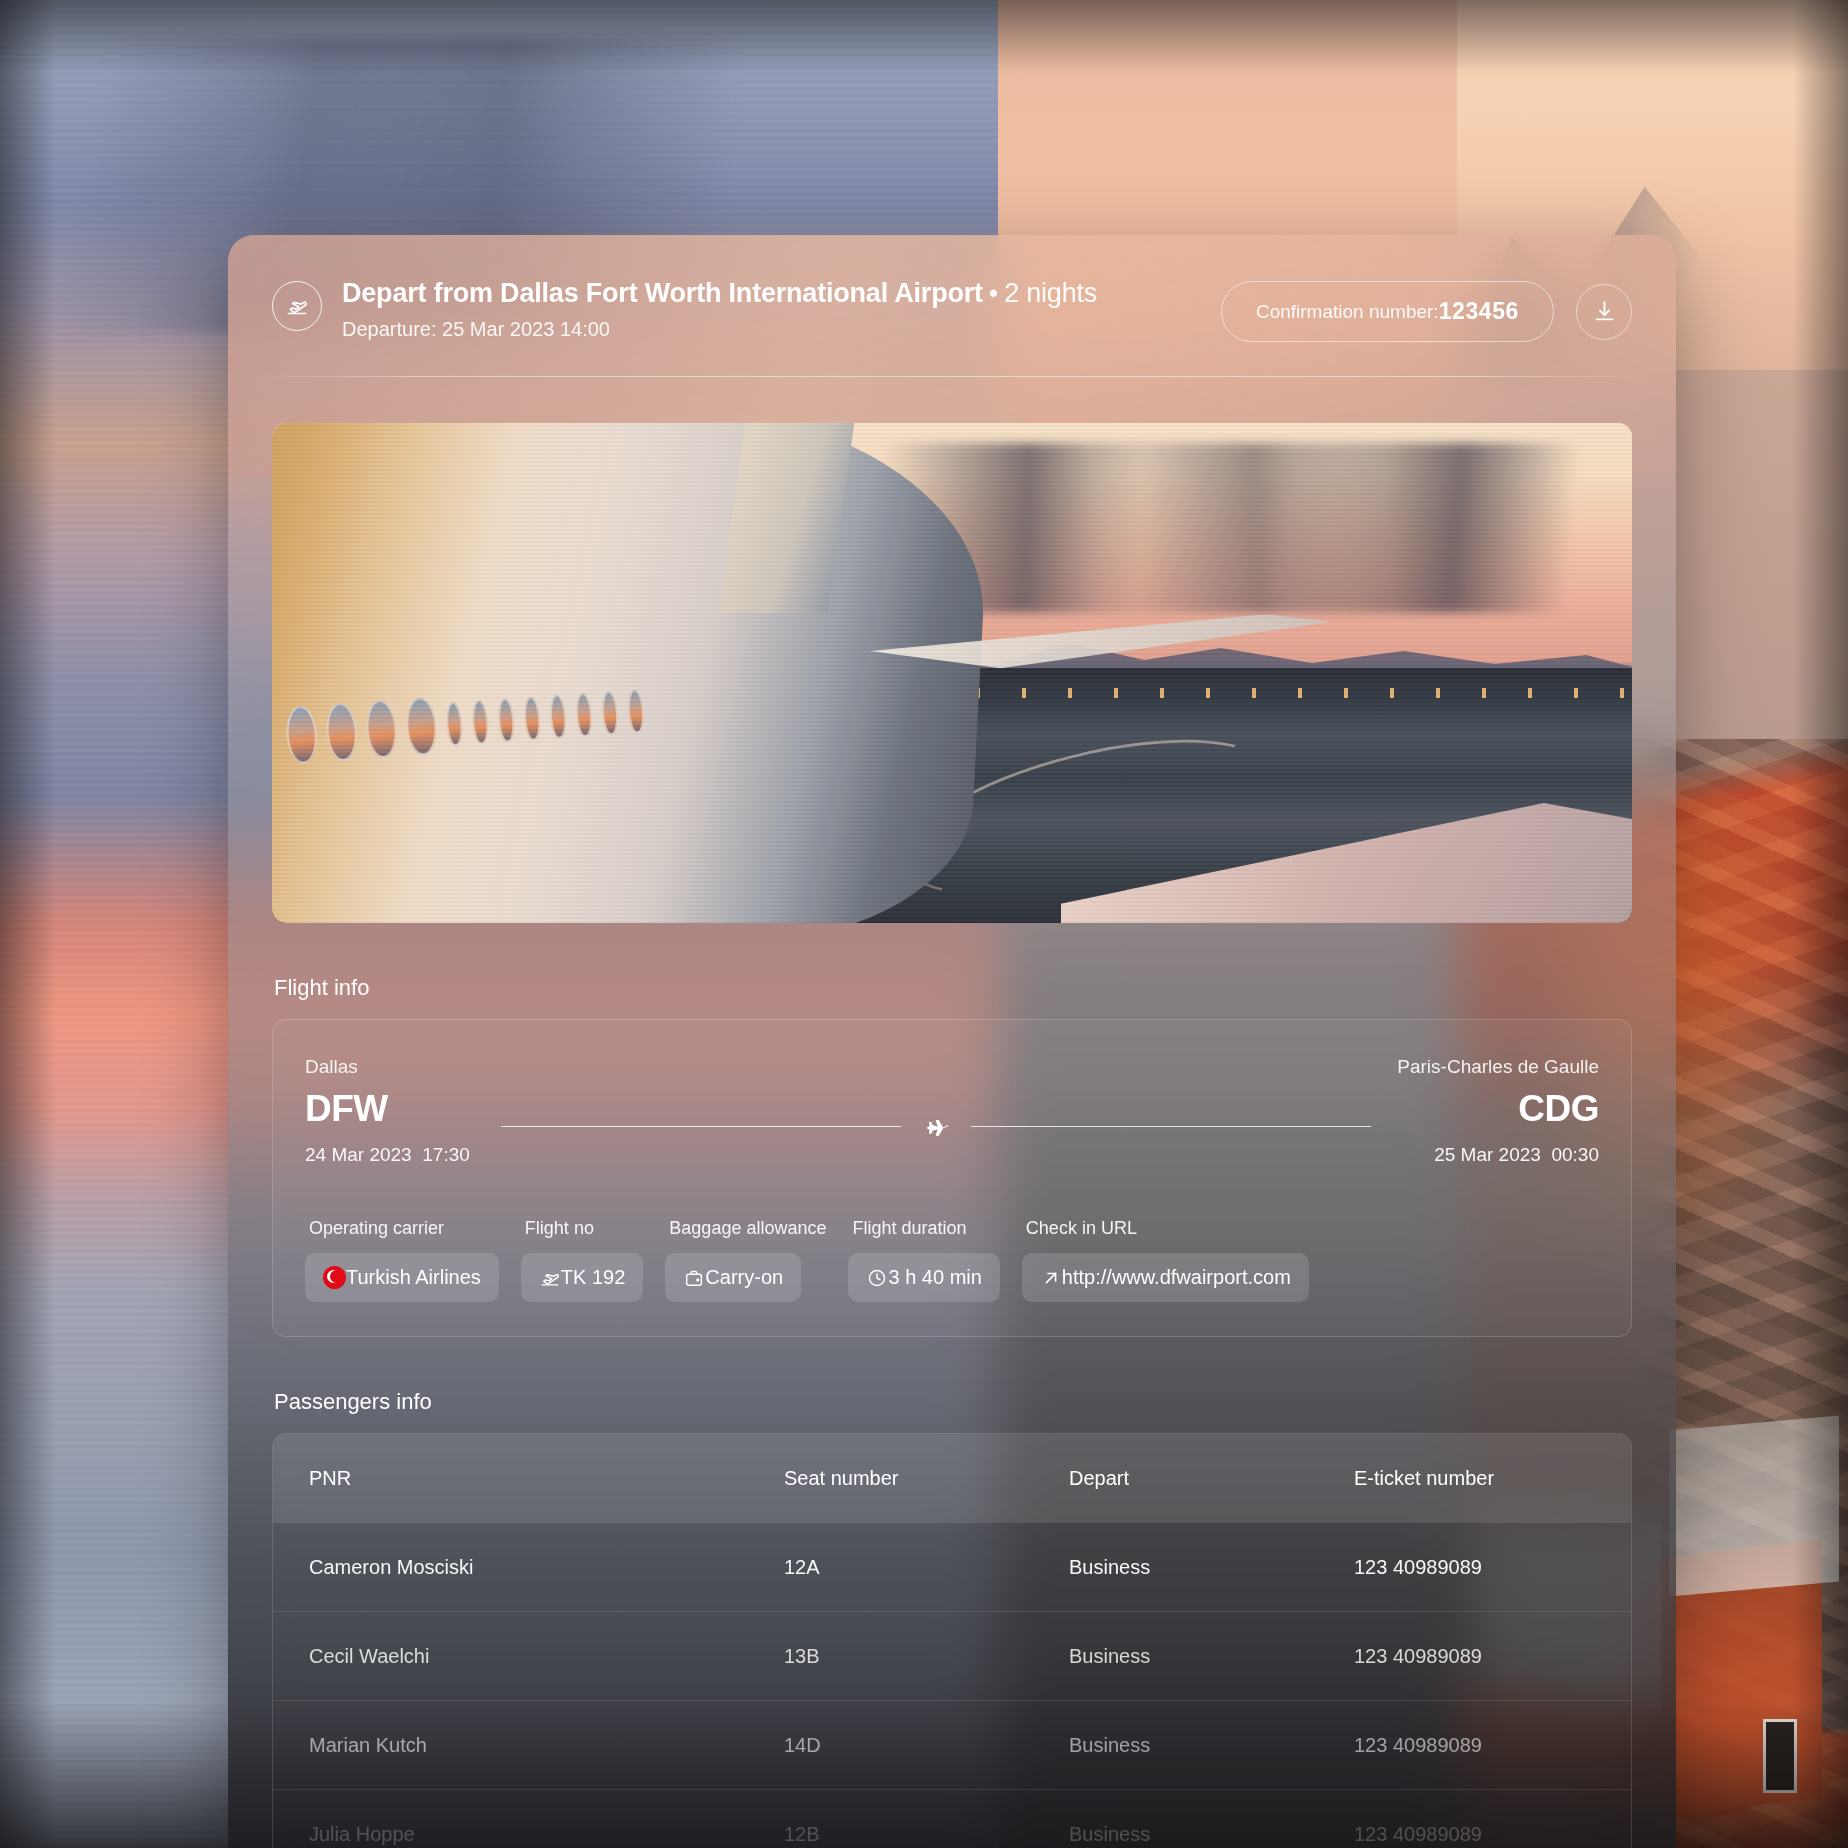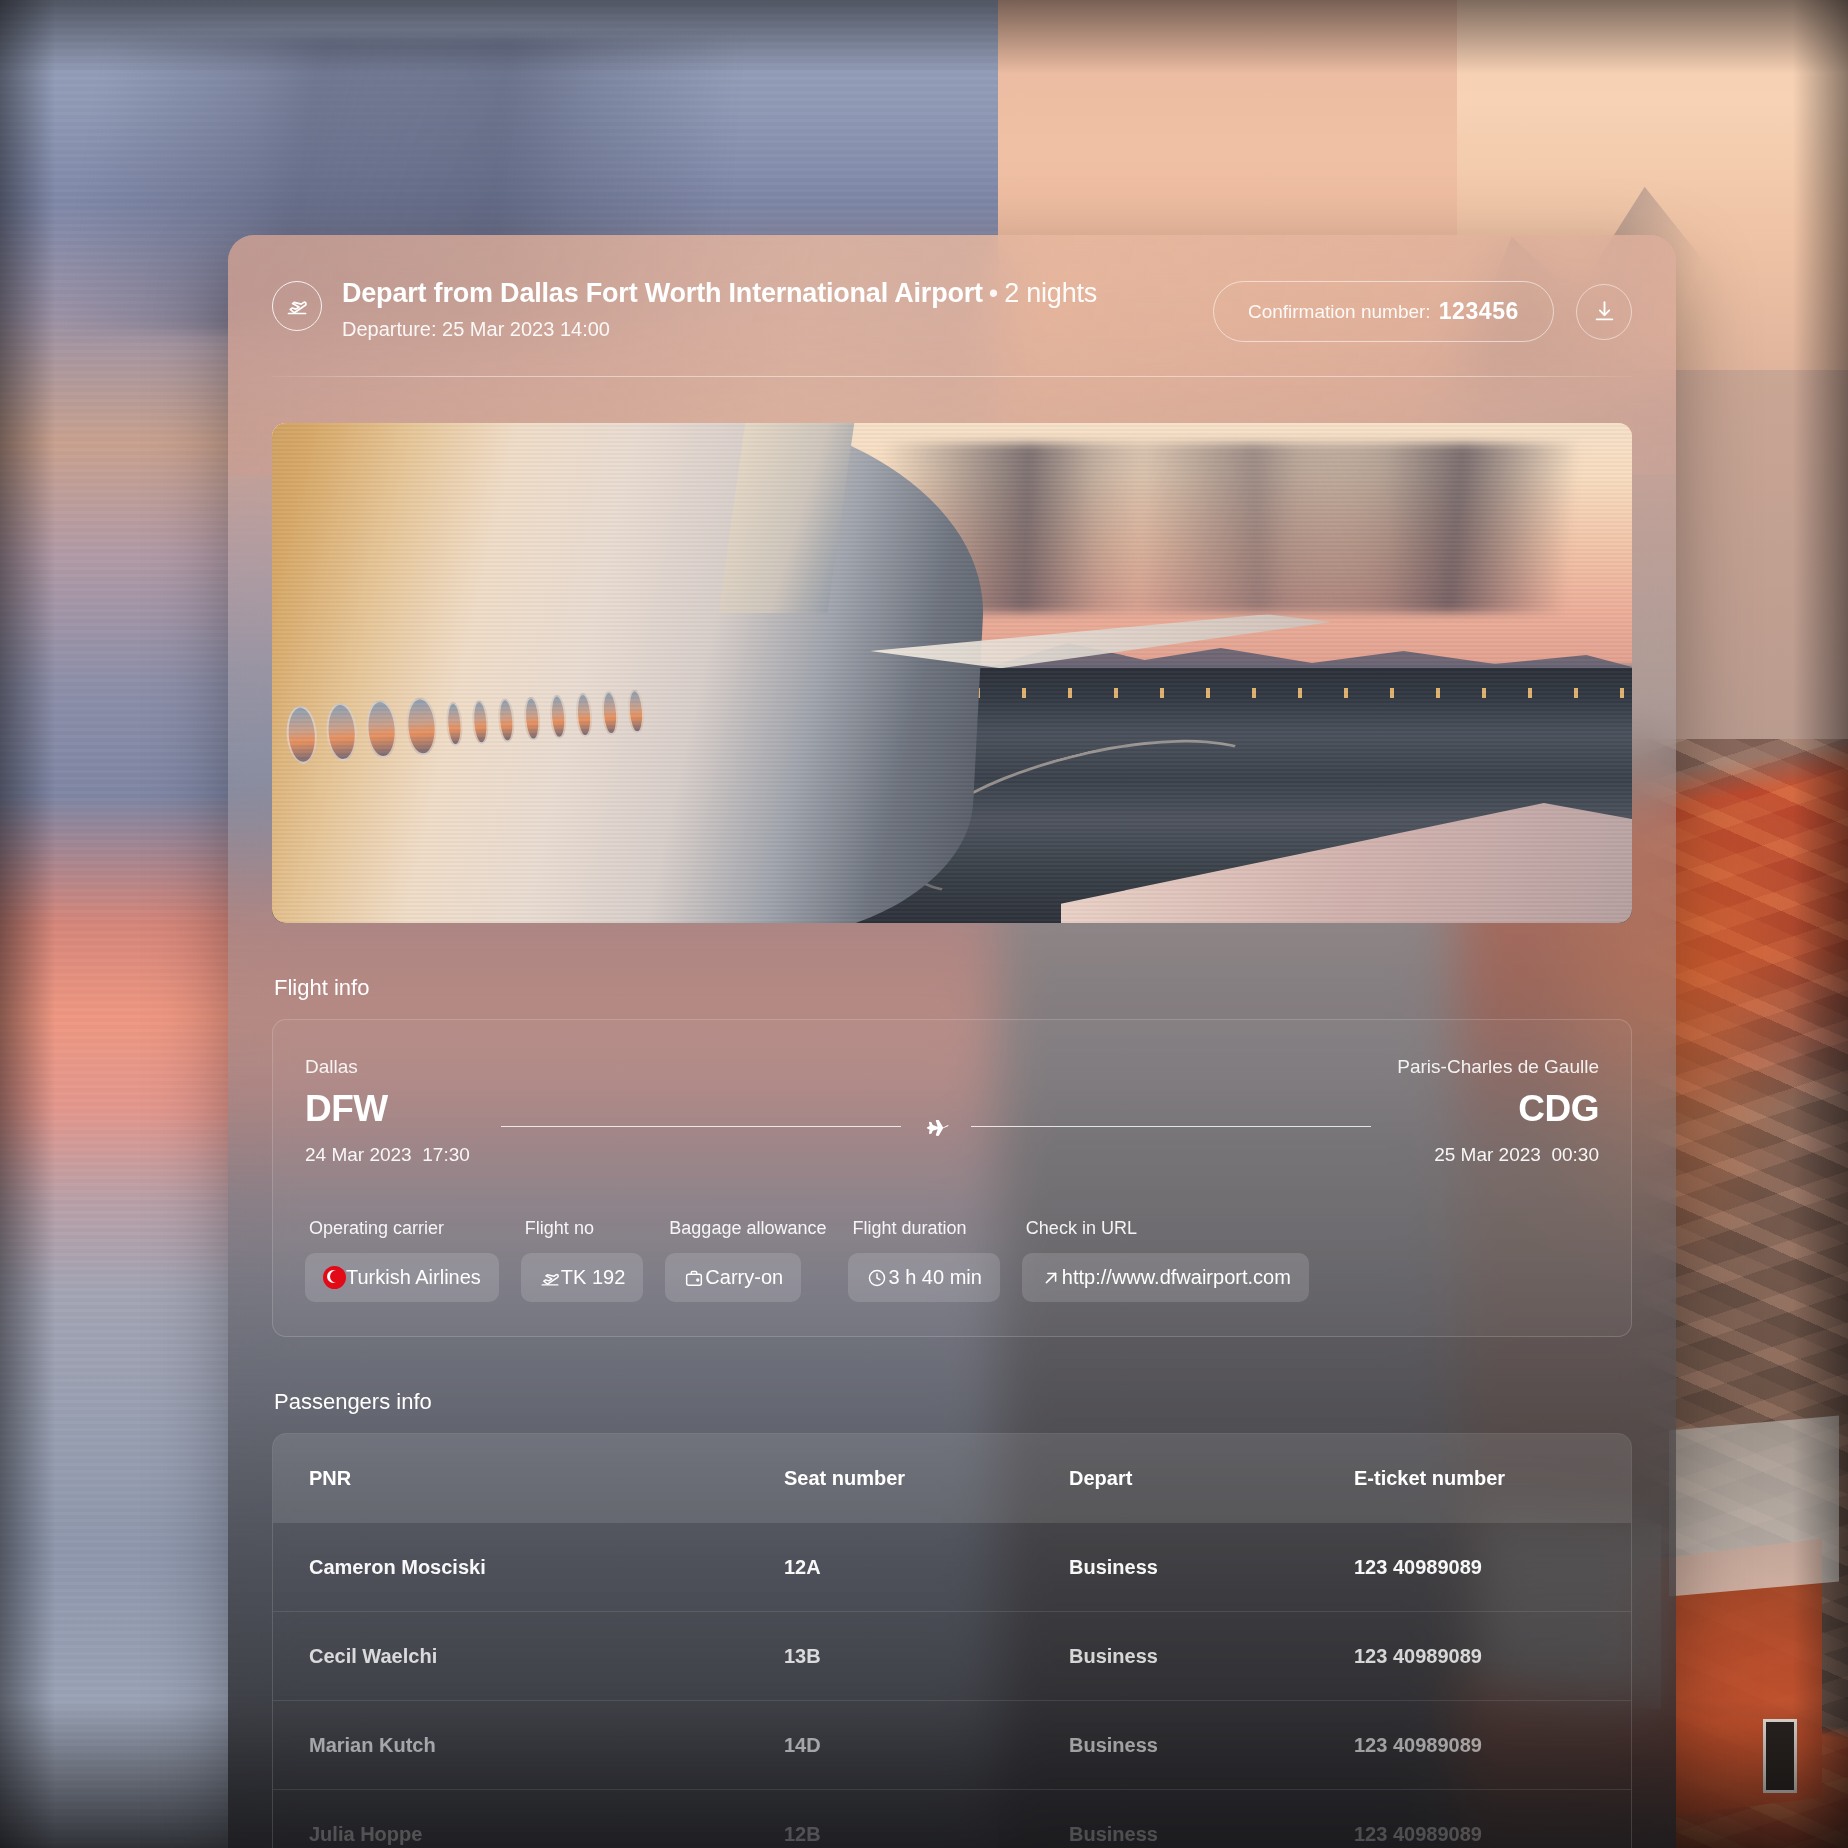--- a/index.html
+++ b/index.html
@@ -160,21 +160,21 @@
   }
   .plane-circle svg{ width:24px; height:24px; }
   .title-row{ font-size:27px; letter-spacing:-.2px; line-height:1.2; }
   .title-main{ font-weight:600; }
   .title-dot{ margin:0 6px; opacity:.9; font-weight:400; }
   .title-nights{ font-weight:400; opacity:.96; }
   .subtitle{ font-size:20px; margin-top:9px; color:rgba(255,255,255,.92); }
 
   .head-right{ display:flex; align-items:center; gap:22px; padding-top:4px; }
   .conf-pill{
-    display:flex; align-items:center; gap:8px;
+    display:flex; align-items:center; gap:0;
     border:1.4px solid rgba(255,255,255,.55);
     border-radius:999px;
     padding:16px 34px;
     font-size:19px;
   }
   .conf-label{ color:rgba(255,255,255,.92); }
   .conf-value{ font-size:23px; letter-spacing:.6px; font-weight:700; }
   .dl-btn{
     width:56px; height:56px; border-radius:50%;
     border:1.4px solid rgba(255,255,255,.5);
@@ -312,21 +312,21 @@
   }
 
   
   .table{
     position:relative; z-index:2;
     margin:0 44px;
     border:1px solid rgba(255,255,255,.14);
     border-radius:14px 14px 0 0;
     overflow:hidden;
   }
-  .trow{ display:flex; align-items:center; padding:16px 36px; height:88px;font-weight:bold; }
+  .trow{ display:flex; align-items:center; padding:16px 36px; height:88px; }
   .thead{ background:rgba(255,255,255,.10); font-size:20px; color:#fff; }
   .tbody-row{ border-top:1px solid rgba(255,255,255,.10); font-size:20px; height:89px; }
   .c-name{ flex:0 0 475px; }
   .c-seat{ flex:0 0 285px; }
   .c-class{ flex:0 0 285px; }
   .c-tkt{ flex:1 1 auto; }
 
   .r1{ color:rgba(255,255,255,.96); }
   .r2{ color:rgba(255,255,255,.80); }
   .r3{ color:rgba(255,255,255,.56); }

